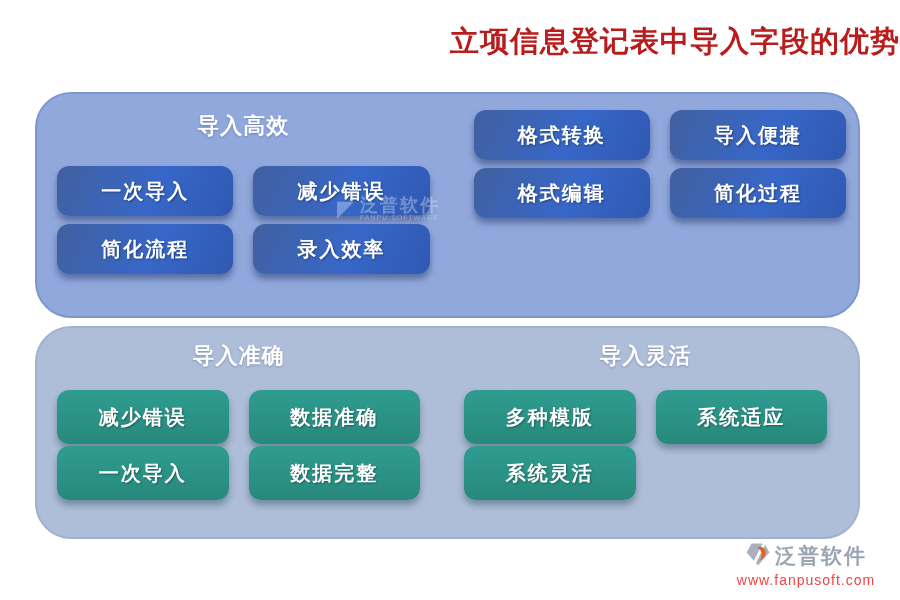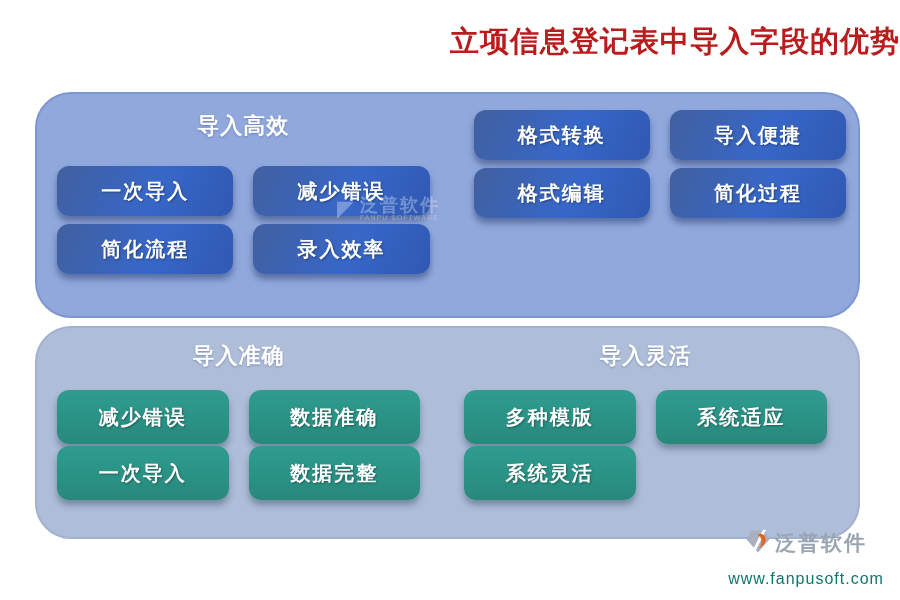--- a/index.html
+++ b/index.html
@@ -54,21 +54,21 @@
     color:rgba(255,255,255,.32);pointer-events:none;
   }
   .watermark .wm-glyph{font-size:22px;line-height:22px;}
   .watermark .wm-text{font-size:18px;font-weight:bold;letter-spacing:2px;line-height:18px;}
   .watermark .wm-sub{font-size:7px;letter-spacing:1px;}
   .brand{
     position:absolute;right:14px;bottom:12px;width:160px;text-align:center;
   }
   .brand-row{display:flex;align-items:center;justify-content:center;gap:4px;}
   .brand-name{font-size:21px;font-weight:bold;color:#9aa5b3;letter-spacing:2px;}
-  .brand-url{font-size:16px;color:#0f766e;letter-spacing:1px;margin-top:12px;}
+  .brand-url{font-size:14px;color:#ef4444;letter-spacing:1px;margin-top:1px;}
 </style>
 </head>
 <body>
 
 <div class="stage">
 
   <div class="title">立项信息登记表中导入字段的优势</div>
 
   <div class="panel panel-top">
     <div class="sections">

